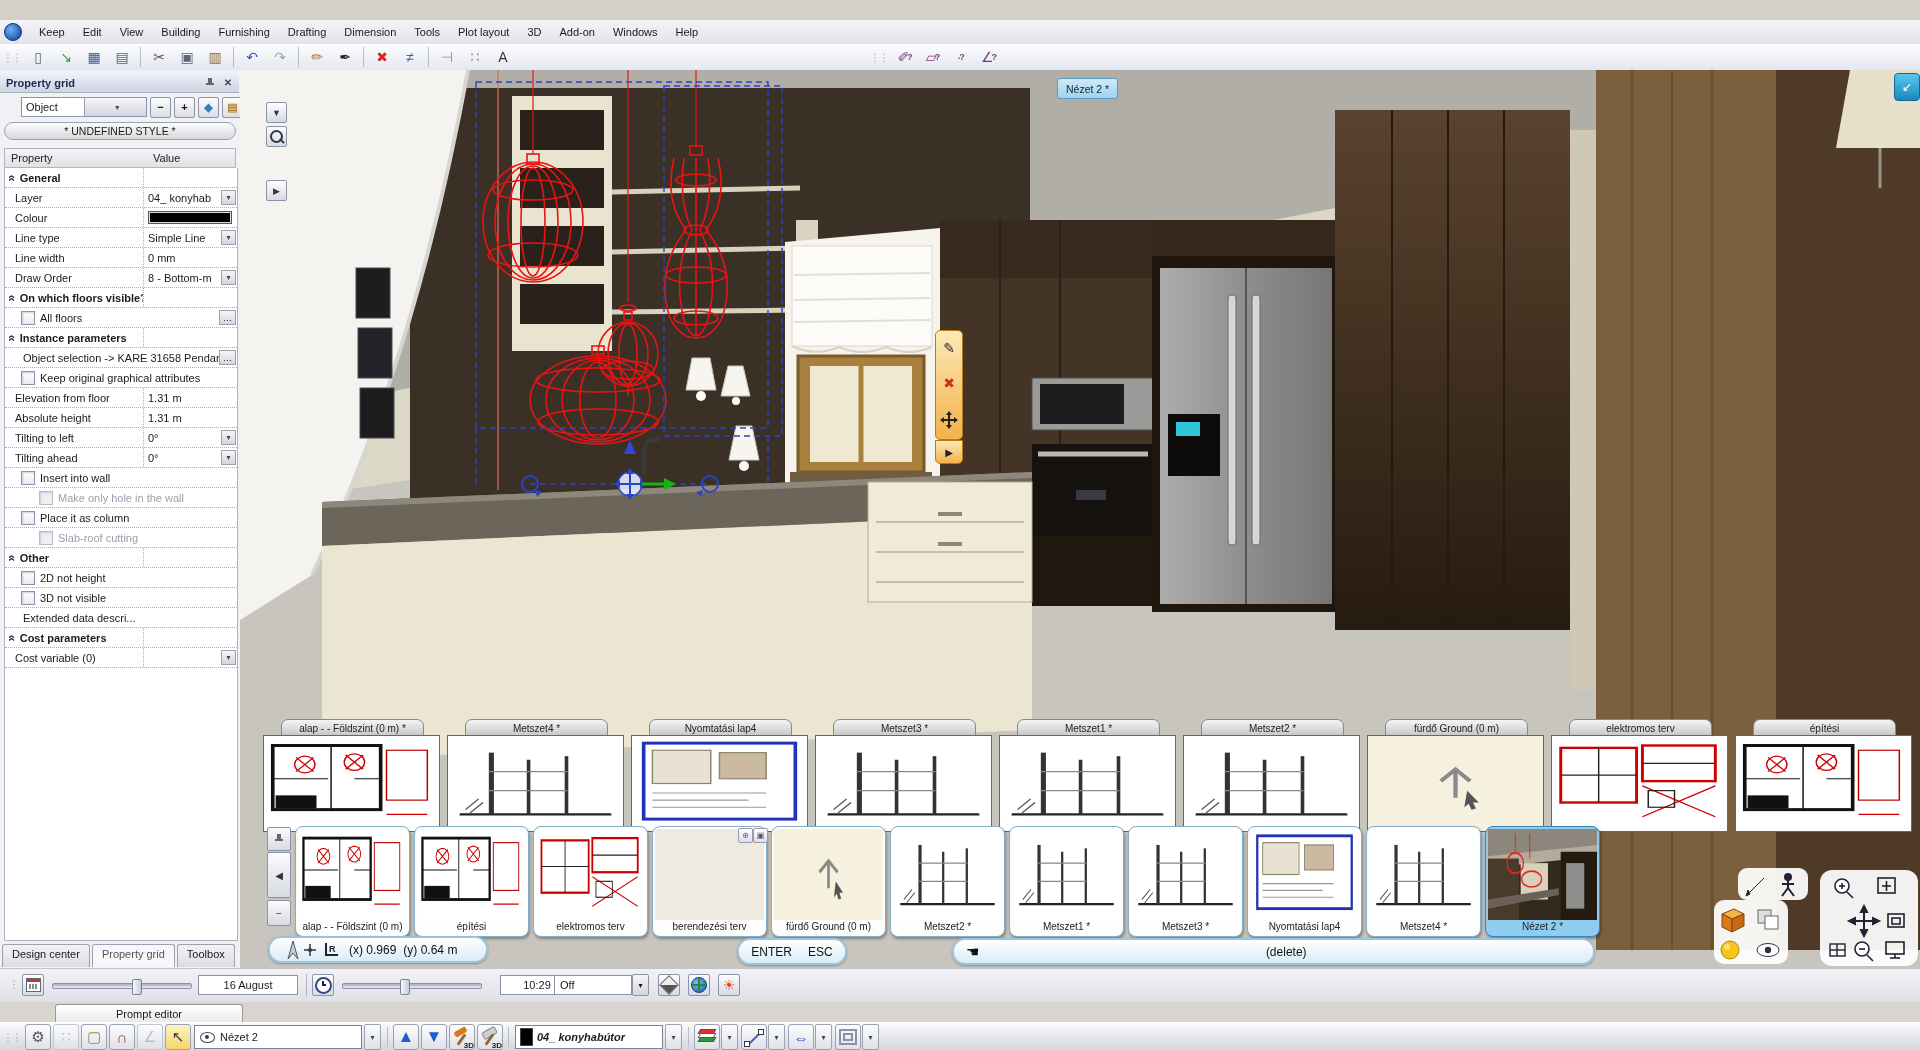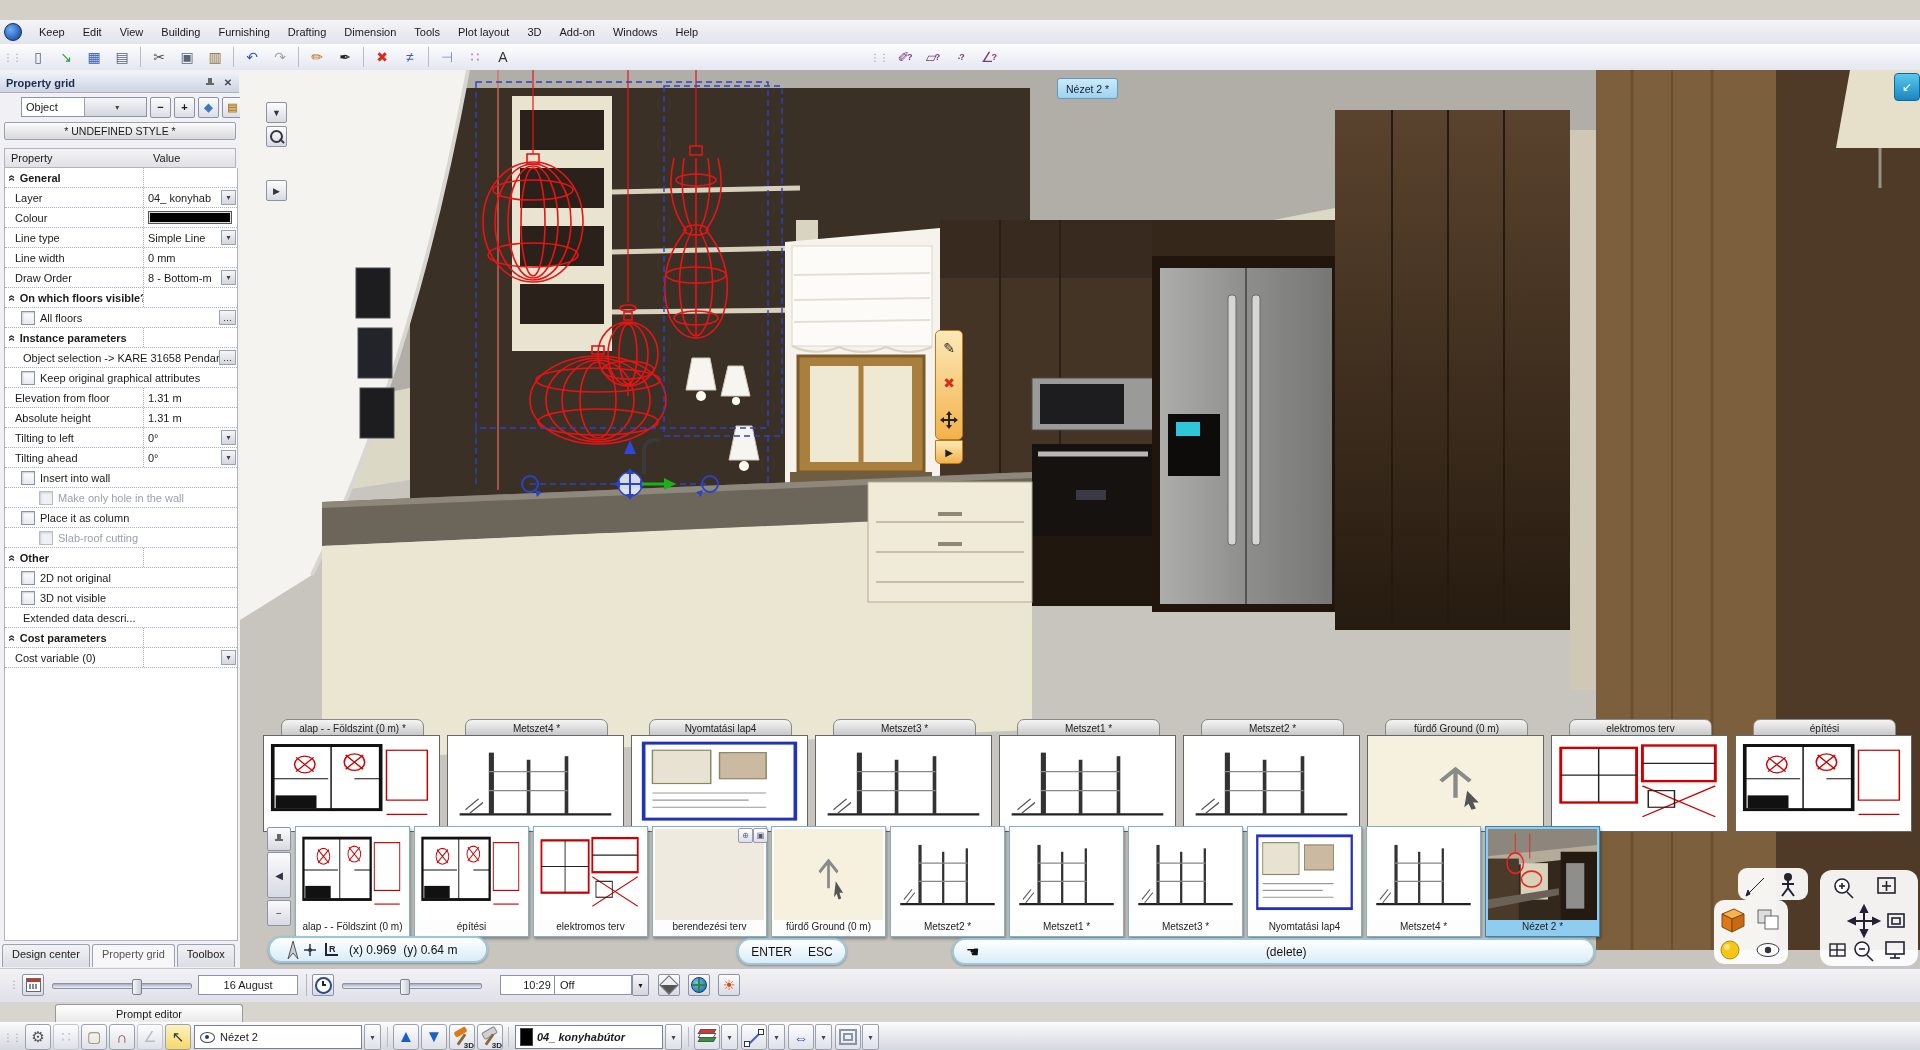--- a/index.html
+++ b/index.html
@@ -20,21 +20,21 @@
   
   #panel{left:0;top:70px;width:240px;height:900px;background:#f1f0f5;border-right:1px solid #8a93a8;}
   #panelhead{left:0;top:73px;width:239px;height:20px;background:linear-gradient(#eef1f8,#cdd3e2);border-bottom:1px solid #aab2c2;display:flex;align-items:center;font-weight:bold;color:#1e2a50;padding-left:6px;box-sizing:border-box;}
   #panelhead .sp{flex:1;}
   .hico{width:14px;height:14px;margin-right:4px;color:#445;display:flex;align-items:center;justify-content:center;font-size:10px;}
   #objrow{left:21px;top:96px;width:232px;height:22px;display:flex;align-items:center;}
   #objcombo{width:126px;height:20px;background:#fff;border:1px solid #8a93a8;display:flex;align-items:center;box-sizing:border-box;}
   #objcombo span{flex:1;padding-left:4px;}
   .ddb{width:15px;height:100%;background:linear-gradient(#f6f6f8,#d4d6de);border-left:1px solid #9aa2b2;display:flex;align-items:center;justify-content:center;font-size:8px;color:#445;box-sizing:border-box;}
   .sqb{width:19px;height:19px;margin-left:3px;border:1px solid #8a93a8;background:linear-gradient(#fbfbfc,#dddfe6);display:flex;align-items:center;justify-content:center;font-weight:bold;border-radius:2px;}
-  #stylebtn{left:4px;top:122px;width:232px;height:18px;background:linear-gradient(#fbfbfb,#d8d8dc);border:1px solid #9aa2b2;display:flex;align-items:center;justify-content:center;font-size:10.5px;border-radius:2px;box-sizing:border-box;}
+  #stylebtn{left:4px;top:122px;width:232px;height:18px;background:linear-gradient(#fbfbfb,#d8d8dc);border:1px solid #9aa2b2;display:flex;align-items:center;justify-content:center;font-size:10.5px;border-radius:9px;box-sizing:border-box;}
   #tablehead{left:4px;top:148px;width:232px;height:20px;background:linear-gradient(#f4f4f6,#e0e0e6);border:1px solid #b0b4c0;box-sizing:border-box;display:flex;align-items:center;}
   #tablehead div{padding-left:6px;}
   #tablehead .c1{width:136px;}
   #prows{left:4px;top:168px;width:232px;background:#fff;border-left:1px solid #b0b4c0;border-right:1px solid #b0b4c0;}
   .prow{height:20px;display:flex;align-items:center;border-bottom:1px dotted #a8aec0;position:relative;box-sizing:border-box;}
   .prow .lab{padding-left:10px;flex:1;white-space:nowrap;overflow:hidden;}
   .prow .val{width:94px;border-left:1px dotted #a8aec0;height:100%;display:flex;align-items:center;padding-left:4px;box-sizing:border-box;white-space:nowrap;overflow:hidden;position:relative;}
   .prow.section .lab{font-weight:bold;padding-left:4px;}
   .chev{display:inline-block;transform:rotate(90deg);font-weight:bold;color:#333;margin-right:4px;font-size:12px;}
   .cb{width:12px;height:12px;border:1px solid #8a93a8;background:linear-gradient(#fff,#e8eaf0);margin:0 5px 0 0;box-shadow:inset 1px 1px 2px #c8ccd8;}
@@ -55,21 +55,21 @@
   .vbtn{position:absolute;width:19px;height:19px;background:linear-gradient(#fdfdfe,#d8dae2);border:1px solid #8a93a8;border-radius:2px;display:flex;align-items:center;justify-content:center;font-size:9px;color:#334;}
   #viewchip{left:1057px;top:78px;height:17px;padding:1px 8px;background:linear-gradient(#cdeafa,#9fd2ee);border:1px solid #5a9cc4;border-radius:3px;font-size:10.5px;color:#123;display:flex;align-items:center;}
   #cornerbtn{left:1894px;top:73px;width:24px;height:26px;background:linear-gradient(#59c8ec,#1a86c0);border:1px solid #0e6a9e;border-radius:4px;color:#fff;display:flex;align-items:center;justify-content:center;font-size:12px;}
   #palette{left:935px;top:330px;width:26px;height:108px;background:linear-gradient(#fce9b8,#f3b24a);border:1px solid #b87a18;border-radius:5px;display:flex;flex-direction:column;align-items:center;justify-content:space-around;}
   #palette .pi{font-size:14px;line-height:14px;}
   #palettearr{left:935px;top:440px;width:26px;height:22px;background:linear-gradient(#fce9b8,#f3b24a);border:1px solid #b87a18;border-radius:0 0 5px 5px;display:flex;align-items:center;justify-content:center;font-size:10px;color:#222;}
   
   .thumb1{position:absolute;top:719px;width:179px;height:113px;}
   .t1head{position:absolute;left:18px;right:18px;top:0;height:16px;background:linear-gradient(#f5f5f5,#c6c6c6);border:1px solid #888;border-radius:7px 7px 0 0;font-size:10px;display:flex;align-items:center;justify-content:center;white-space:nowrap;overflow:hidden;color:#222;}
   .t1body{position:absolute;left:0;right:2px;top:16px;bottom:0;background:#fff;border:1px solid #666;overflow:hidden;}
-  .thumb2{position:absolute;top:826px;width:113px;height:109px;background:#fdfdfd;border:1px solid #85aec8;border-radius:0;box-shadow:1px 2px 3px rgba(0,0,0,.35);overflow:hidden;}
+  .thumb2{position:absolute;top:826px;width:113px;height:109px;background:#fdfdfd;border:1px solid #85aec8;border-radius:8px;box-shadow:1px 2px 3px rgba(0,0,0,.35);overflow:hidden;}
   .thumb2 .art{position:absolute;left:2px;right:2px;top:2px;bottom:16px;background:#fff;}
   .thumb2 .t2lab{position:absolute;left:0;right:0;bottom:1px;height:14px;font-size:10px;text-align:center;white-space:nowrap;overflow:hidden;color:#222;}
   .thumb2.selected{background:#8ecdf0;border-color:#3a85b8;}
   .thumb2.selected .art{background:#2a2118;}
   .popctl{position:absolute;left:267px;width:22px;background:linear-gradient(#fbfbfc,#d8dae2);border:1px solid #8a93a8;border-radius:2px;display:flex;align-items:center;justify-content:center;color:#334;font-size:10px;}
   .pinico{width:10px;height:10px;position:relative;}
   .pinico::before{content:"";position:absolute;left:3px;top:0;width:4px;height:6px;background:#666;}
   .pinico::after{content:"";position:absolute;left:1px;top:5px;width:8px;height:2px;background:#666;box-shadow:3px 2px 0 -1px #666;}
   .tinyico{position:absolute;width:13px;height:13px;background:linear-gradient(#fff,#dde);border:1px solid #99a;border-radius:2px;display:flex;align-items:center;justify-content:center;font-size:8px;color:#556;}
   
@@ -358,21 +358,21 @@
           <span>Slab-roof cutting</span>
         </div>
       </div>
       <div class="prow section">
         <div class="lab"><span class="chev">«</span><b>Other</b></div>
         <div class="val"></div>
       </div>
       <div class="prow check">
         <div class="lab">
           <span class="cb"></span>
-          <span>2D not original</span>
+          <span>2D not height</span>
         </div>
       </div>
       <div class="prow check">
         <div class="lab">
           <span class="cb"></span>
           <span>3D not visible</span>
         </div>
       </div>
       <div class="prow wide">
         <div class="lab" style="padding-left: 18px;">Extended data descri...</div>

